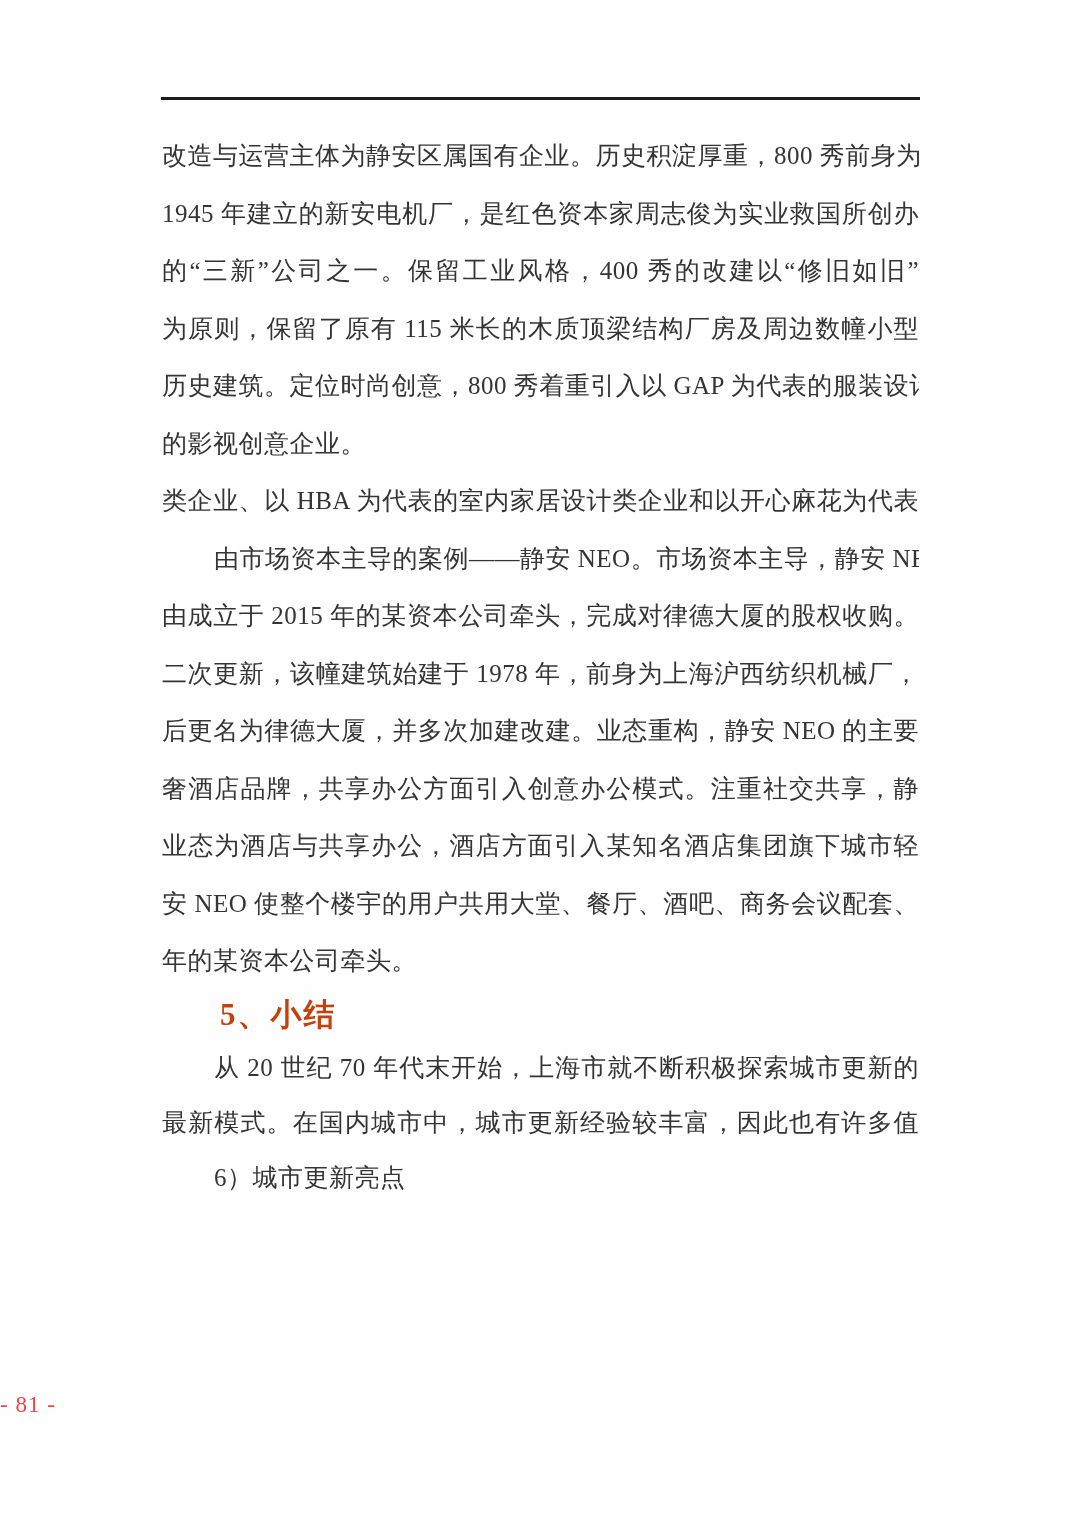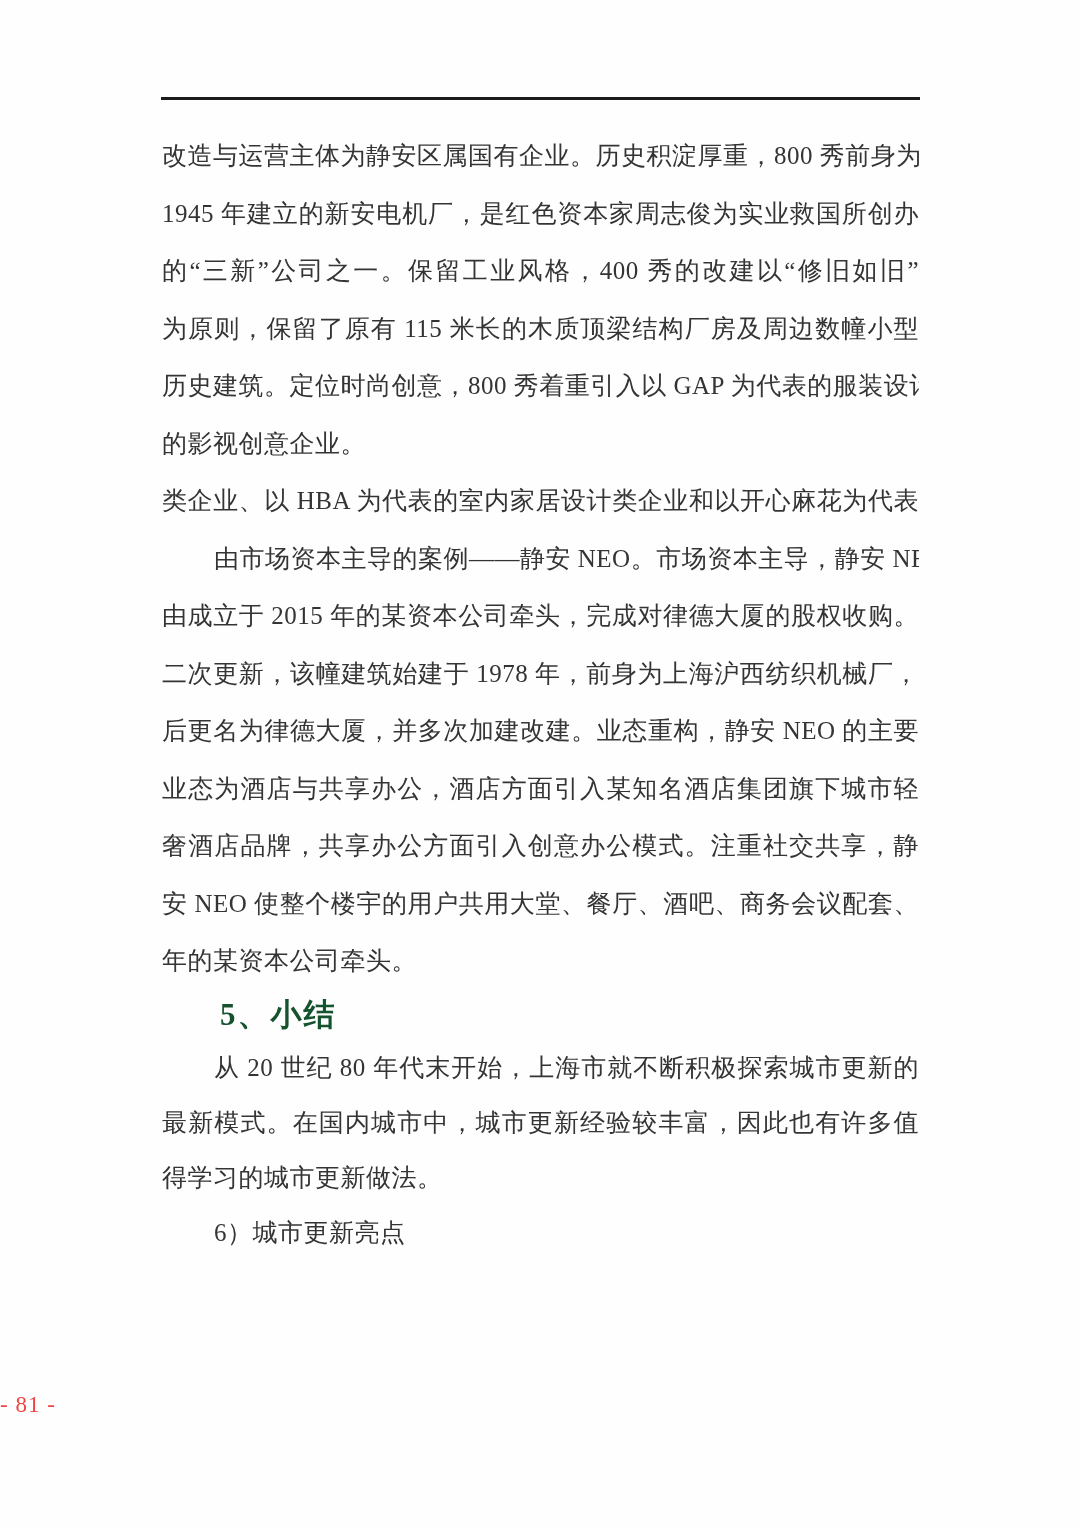--- a/index.html
+++ b/index.html
@@ -52,21 +52,21 @@
     height: 55px;
     line-height: 55px;
   }
   .section-heading {
     height: 50px;
     line-height: 50px;
     margin: 0;
     padding-left: 58px;
     font-size: 31px;
     font-weight: bold;
-    color: #14532d;
+    color: #c2410c;
     letter-spacing: 2px;
     text-align: left;
   }
   .page-number {
     position: absolute;
     left: 0;
     top: 1392px;
     width: 100%;
     text-align: left;
     font-size: 23px;
@@ -87,28 +87,27 @@
     <div class="line">1945 年建立的新安电机厂，是红色资本家周志俊为实业救国所创办</div>
     <div class="line">的“三新”公司之一。保留工业风格，400 秀的改建以“修旧如旧”</div>
     <div class="line">为原则，保留了原有 115 米长的木质顶梁结构厂房及周边数幢小型</div>
     <div class="line">历史建筑。定位时尚创意，800 秀着重引入以 GAP 为代表的服装设计</div>
     <div class="line end">的影视创意企业。</div>
     <div class="line">类企业、以 HBA 为代表的室内家居设计类企业和以开心麻花为代表</div>
     <div class="line indent">由市场资本主导的案例——静安 NEO。市场资本主导，静安 NEO</div>
     <div class="line">由成立于 2015 年的某资本公司牵头，完成对律德大厦的股权收购。</div>
     <div class="line">二次更新，该幢建筑始建于 1978 年，前身为上海沪西纺织机械厂，</div>
     <div class="line">后更名为律德大厦，并多次加建改建。业态重构，静安 NEO 的主要</div>
+    <div class="line">奢酒店品牌，共享办公方面引入创意办公模式。注重社交共享，静</div>
     <div class="line">业态为酒店与共享办公，酒店方面引入某知名酒店集团旗下城市轻</div>
-    <div class="line">奢酒店品牌，共享办公方面引入创意办公模式。注重社交共享，静</div>
     <div class="line">安 NEO 使整个楼宇的用户共用大堂、餐厅、酒吧、商务会议配套、</div>
     <div class="line end">年的某资本公司牵头。</div>
 
     <h2 class="section-heading">5、小结</h2>
 
-    <div class="line lower indent">从 20 世纪 80 年代末开始，上海市就不断积极探索城市更新的</div>
+    <div class="line lower indent">从 20 世纪 70 年代末开始，上海市就不断积极探索城市更新的</div>
     <div class="line lower">最新模式。在国内城市中，城市更新经验较丰富，因此也有许多值</div>
-    <div class="line lower end">得学习的城市更新做法。</div>
     <div class="line lower indent end">6）城市更新亮点</div>
   </div>
 
   <div class="page-number">- 81 -</div>
 
 </div>
 
 </body></html>

